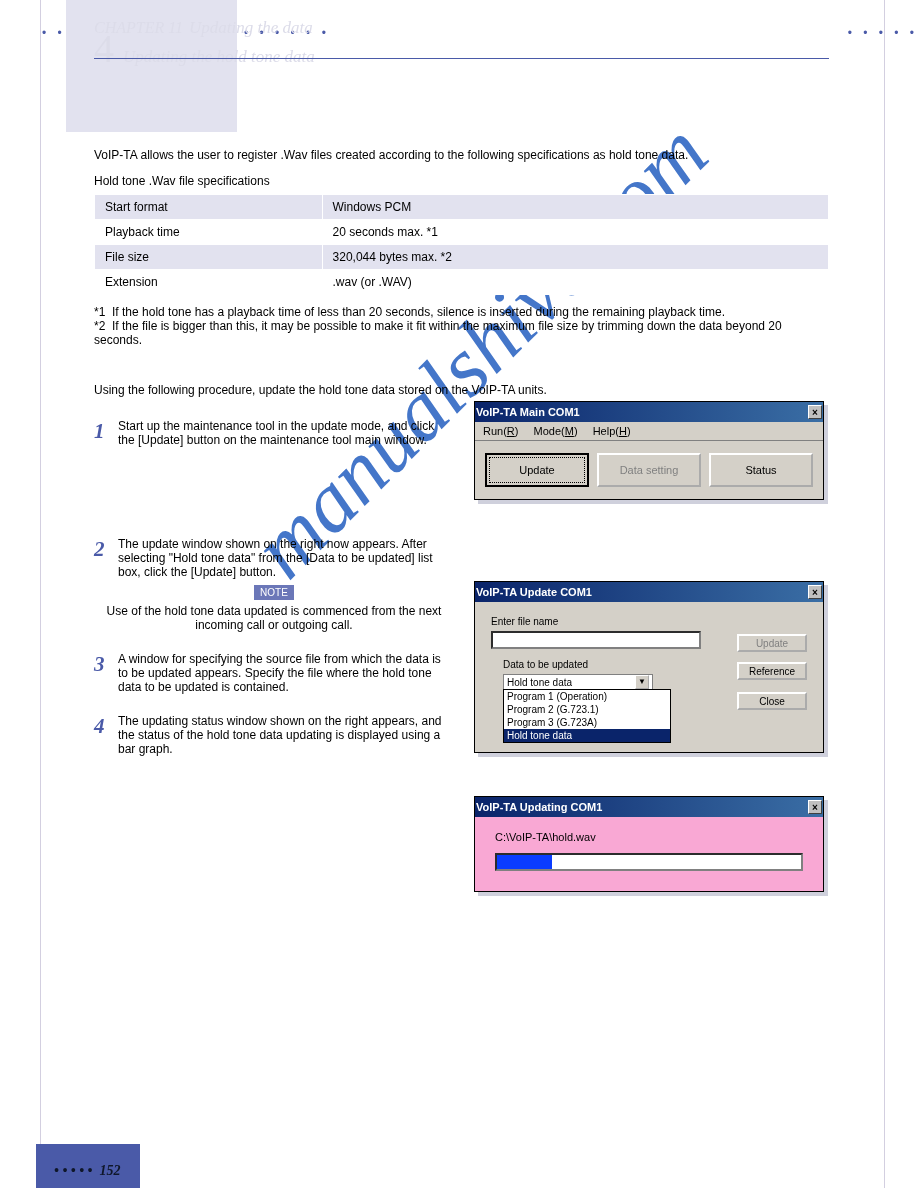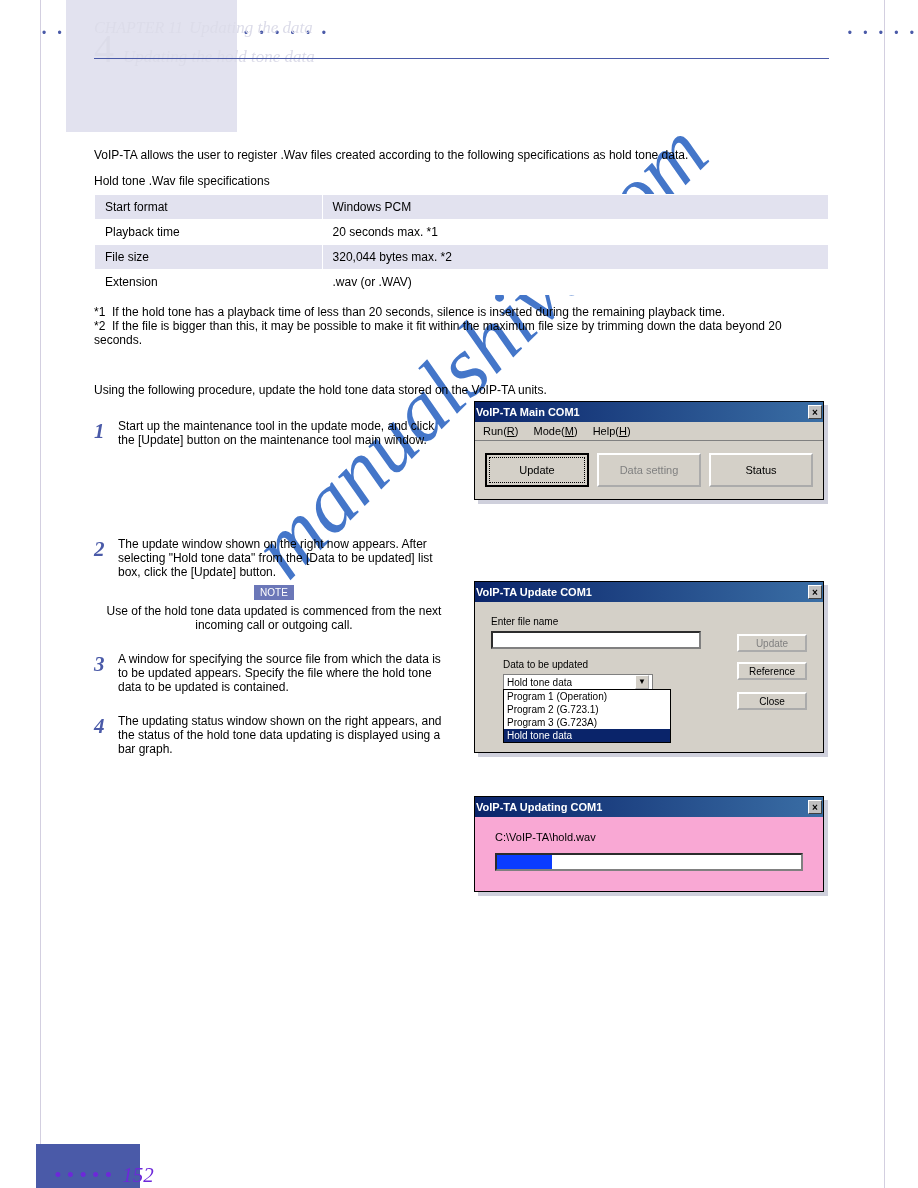--- a/index.html
+++ b/index.html
@@ -55,21 +55,21 @@
   .dropdown .arr{ width:14px; height:14px; background:#d4d0c8; border:1px outset #fff; text-align:center; line-height:12px; font-size:8px;}
   .listbox   { width:168px; border:1px solid #000; background:#fff; font-size:10px; margin-top:-1px;}
   .listbox div{ padding:1px 3px;}
   .listbox .sel{ background:#0a246a; color:#fff;}
   .smallbtn  { position:absolute; right:16px; width:70px; height:18px; background:#d4d0c8; border:2px outset #fff; font-size:10px; text-align:center; line-height:16px;}
   .smallbtn.dis{ color:#808080;}
   .win3-inner{ padding:14px 20px 20px 20px; background:#f9a8d4;}
   .progbar   { width:100%; height:18px; background:#fff; border:2px inset #808080; position:relative; margin-top:10px;}
   .progfill  { position:absolute; left:0; top:0; bottom:0; width:18%; background:#0a3cff;}
   .footer-box { position:absolute; left:36px; top:1144px; width:104px; height:44px; background:#4a5aa8;}
-  .footer-n   { position:absolute; left:54px; top:1163px; color:#6d28d9; font-family:"Times New Roman",serif; font-style:italic; font-size:21px;}
+  .footer-n   { position:absolute; left:54px; top:1163px; color:#0f172a; font-family:"Times New Roman",serif; font-style:italic; font-size:14px;font-weight:bold;}
   .watermark  { position:absolute; left:180px; top:300px; font-size:86px; color:#3a6fc7; opacity:0.95; transform:rotate(-45deg); font-family:"Times New Roman",serif; font-style:italic; pointer-events:none; font-weight:500; white-space:nowrap;}
   u.menu { text-decoration:underline;}
 </style>
 </head>
 <body>
 
 <div class="page-border-left"></div>
 <div class="page-border-right"></div>
 <div class="dots-left">• • • • • • • • • • • • • • • • • • •</div>
 <div class="dots-right">• • • • •</div>

